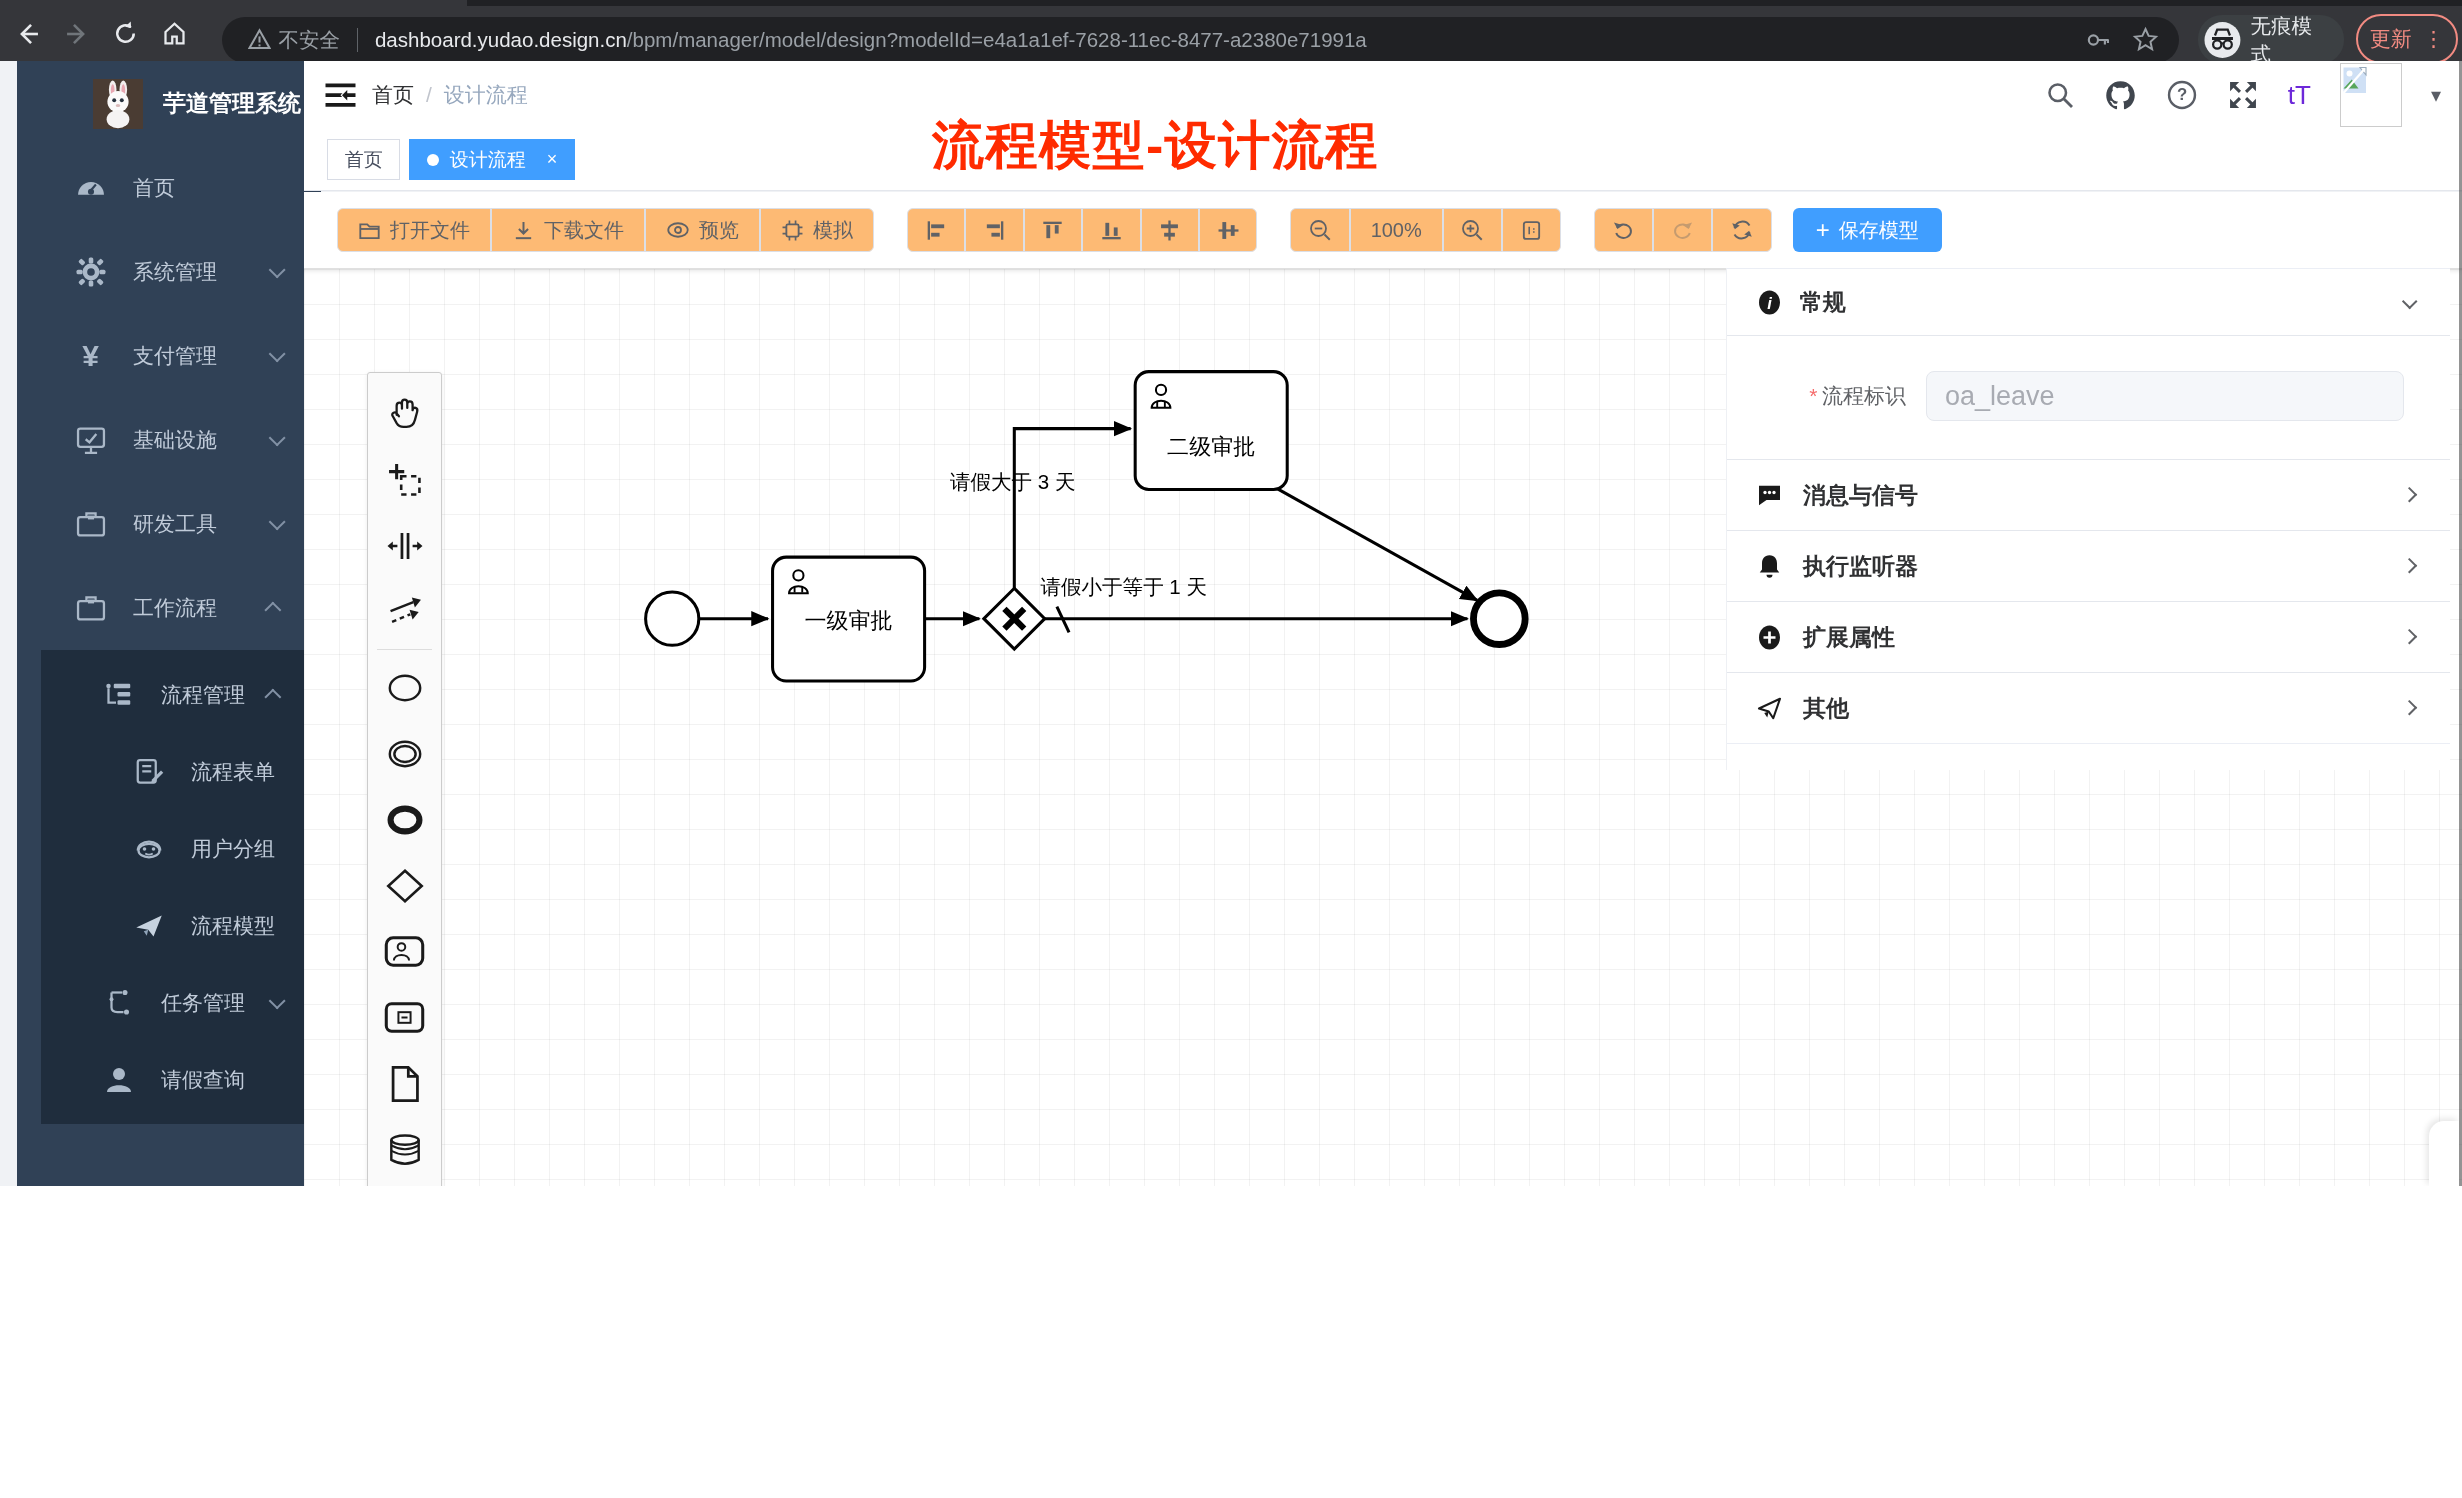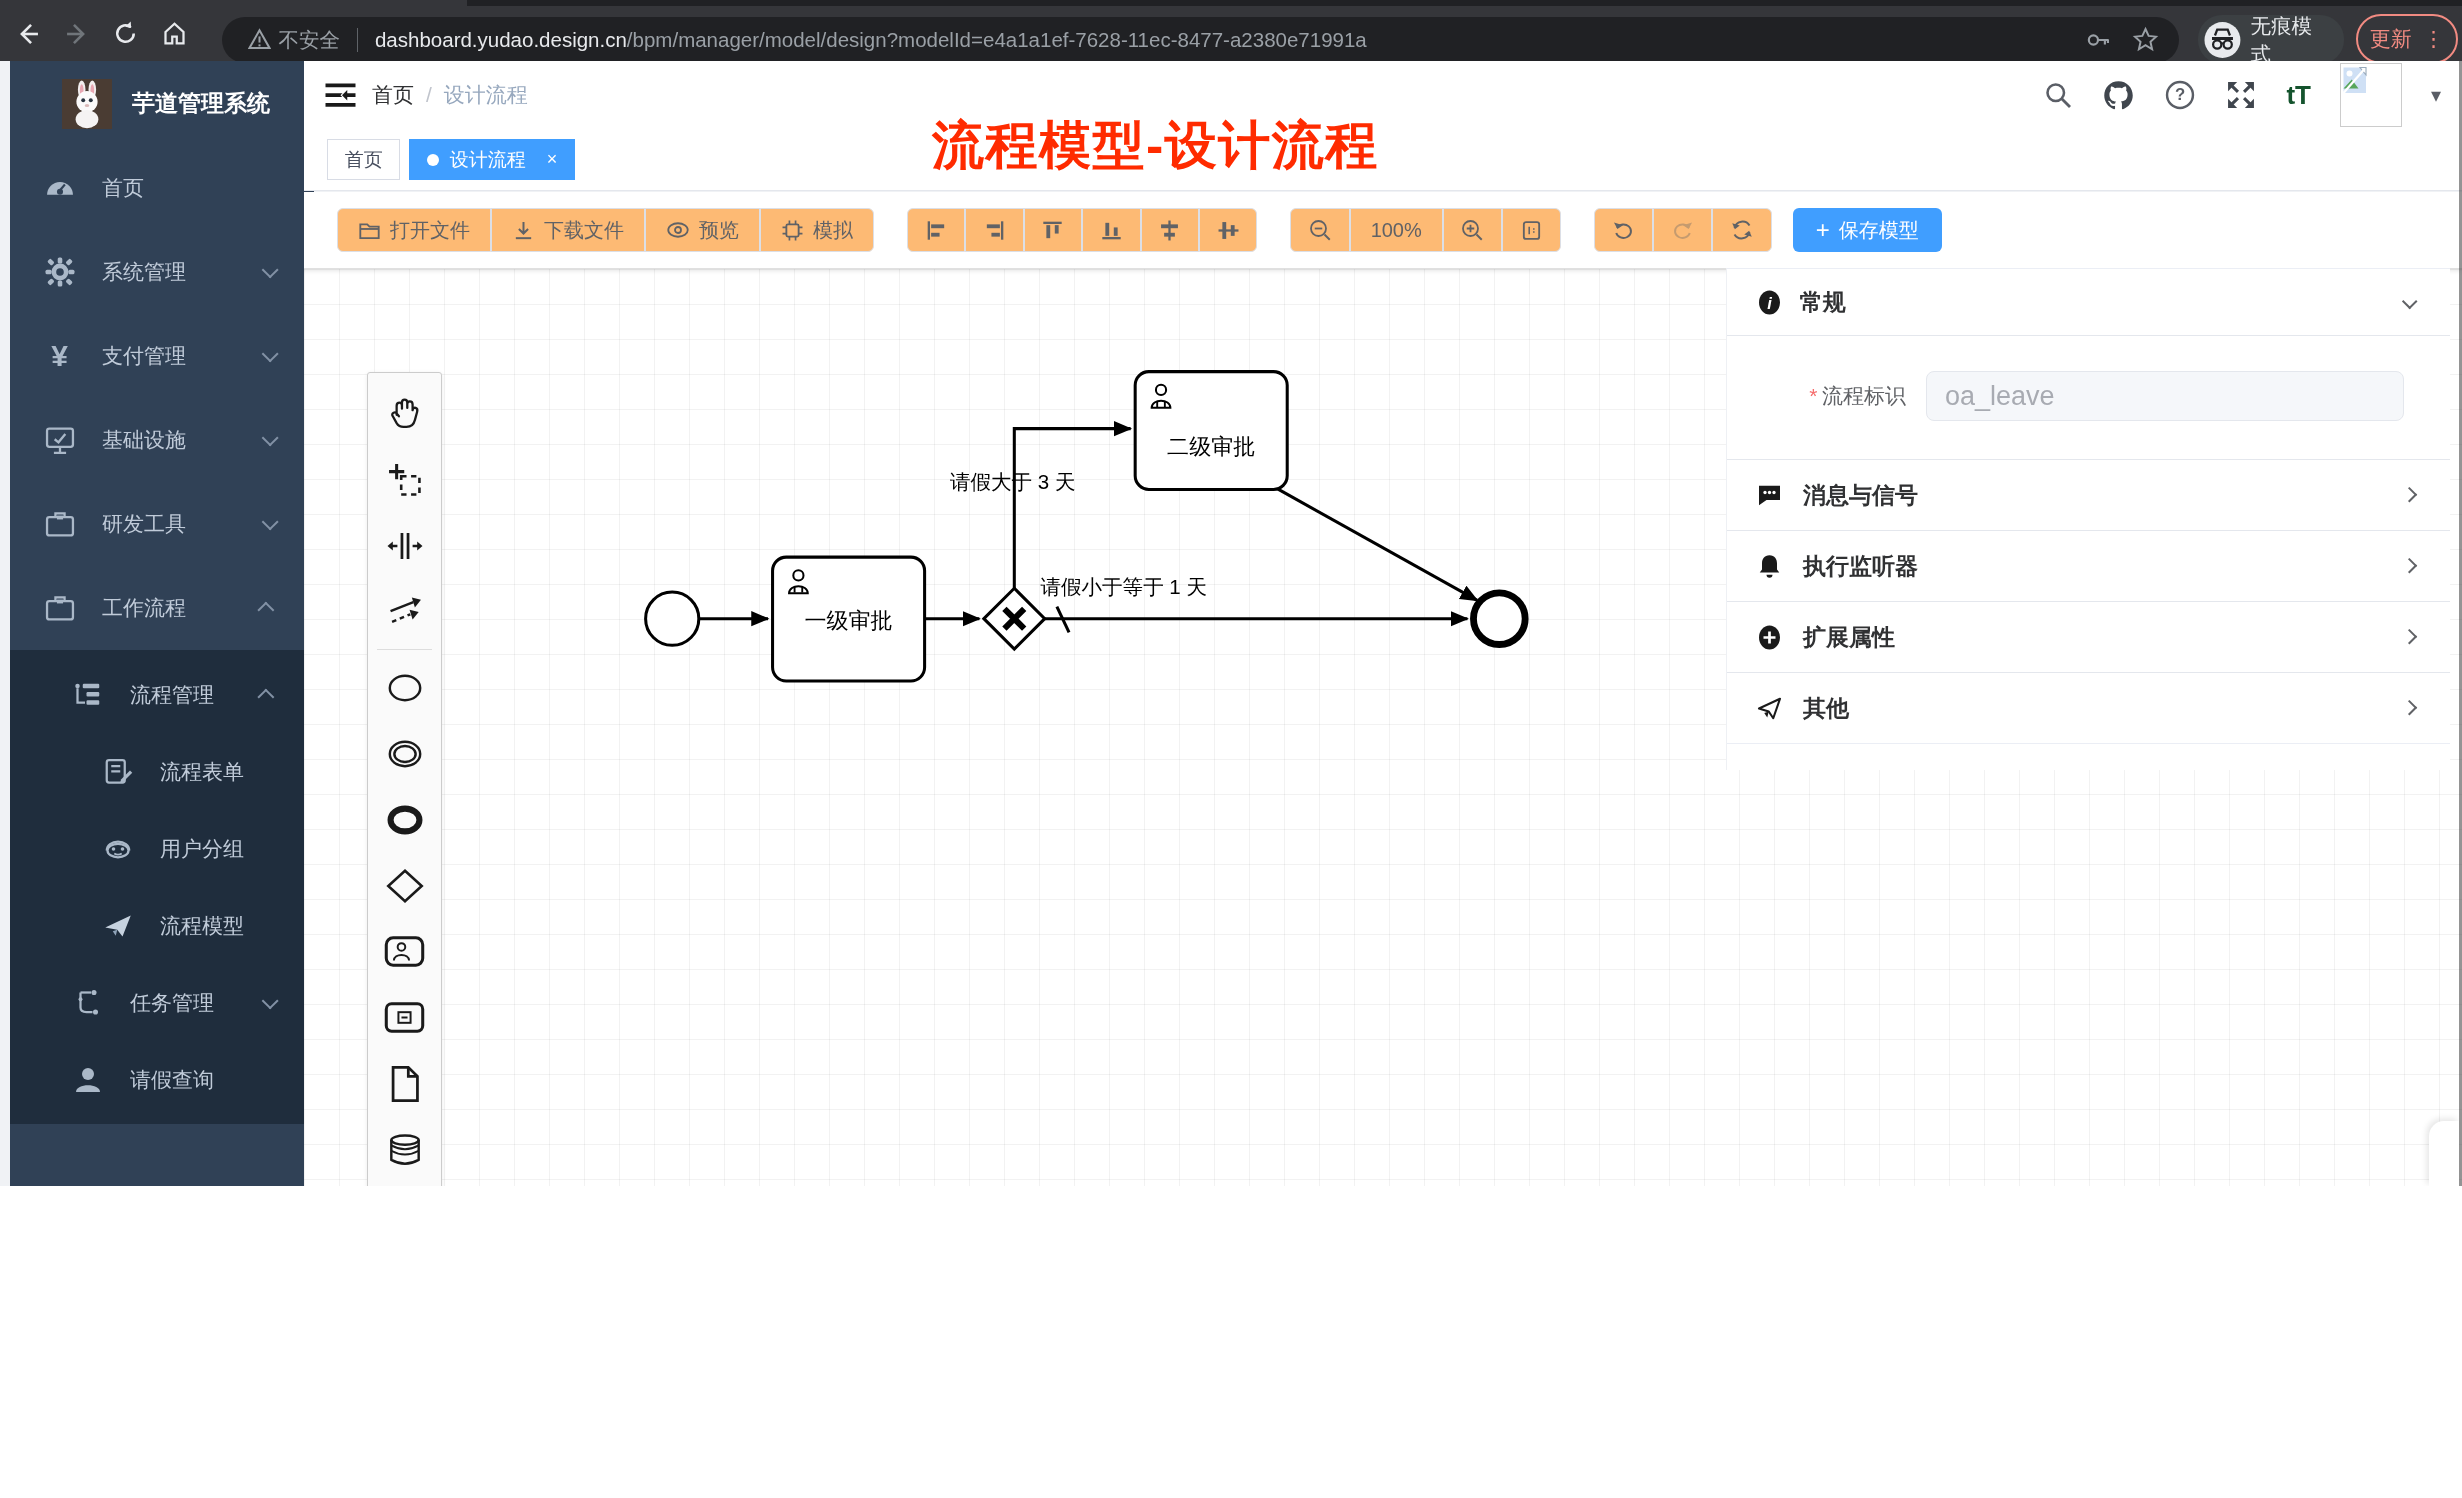--- a/index.html
+++ b/index.html
@@ -15,21 +15,21 @@
   .addr { position:absolute; left:222px; top:10.6px; width:1957px; height:46px; background:#202124; border-radius:23px; display:flex; align-items:center; color:#9aa0a6; font-size:20.5px; }
   .addr .sec { display:flex; align-items:center; gap:7.6px; margin-left:26px; }
   .addr .divline { width:1.5px; height:24px; background:#5f6368; margin:0 16.7px; }
   .addr .host { color:#e8eaed; }
   .addr .path { color:#9aa0a6; }
   .addr .spacer { flex:1; }
   .incog { position:absolute; left:2198px; top:9px; height:49px; width:146px; background:#3c4043; border-radius:24px; display:flex; align-items:center; gap:9px; padding:0 13.7px 0 4.6px; color:#e8eaed; font-size:20.5px; }
   .updatebtn { position:absolute; left:2356px; top:7.6px; height:50px; width:102px; border:2.3px solid #f28b82; border-radius:26px; display:flex; align-items:center; justify-content:space-evenly; color:#f28b82; font-size:21px; }
 
   
-  .sidebar { position:absolute; left:10px; top:61px; width:304px; height:1437px; background:#304156; }
+  .sidebar { position:absolute; left:17px; top:61px; width:304px; height:1437px; background:#304156;padding-left:24px; }
   .logo { height:85px; display:flex; align-items:center; padding-left:52px; gap:20px; }
   .logo .title { color:#fff; font-size:23px; font-weight:bold; }
   .mrow { height:84px; display:flex; align-items:center; padding-left:33px; color:#c0cbd9; font-size:21px; cursor:pointer; }
   .mrow .micon { width:33px; display:flex; justify-content:center; margin-right:26px; flex:0 0 auto; }
   .chev { width:12px; height:12px; border-right:2.3px solid #8291a5; border-bottom:2.3px solid #8291a5; margin-left:auto; margin-right:40px; flex:0 0 auto; }
   .chev.down { transform:rotate(45deg) translateY(-3px); }
   .chev.up { transform:rotate(-135deg) translateY(-3px); }
   .submenu { background:#1f2d3d; padding:6px 0; }
   .mrow.l1 { padding-left:61px; height:77px; }
   .mrow.l2 { padding-left:91px; height:77px; }
@@ -356,21 +356,21 @@
           <svg width="32" height="32" viewBox="0 0 42 42">
             <g fill="#40464e">
               <path d="M4 16 V4 H16 L4 16Z"></path>
               <path d="M26 4 H38 V16 L26 4Z"></path>
               <path d="M38 26 V38 H26 L38 26Z"></path>
               <path d="M16 38 H4 V26 L16 38Z"></path>
               <path d="M8 8 L17 17 M34 8 L25 17 M34 34 L25 25 M8 34 L17 25" stroke="#40464e" stroke-width="4"></path>
             </g>
           </svg>
         </span>
-      <span class="hicon" style="color:#14532d;font-size:26px;font-weight:bold;">tT</span>
+      <span class="hicon" style="color:#6d28d9;font-size:26px;font-weight:normal;">tT</span>
       <span class="avatarbox">
           <svg width="30" height="30" viewBox="0 0 40 40">
             <rect x="2" y="2" width="30" height="34" fill="#cfe0f5"></rect>
             <path d="M24 2 H32 V12 Z" fill="#fff" stroke="#9ab" stroke-width="1.5"></path>
             <circle cx="10" cy="10" r="4" fill="#fff"></circle>
             <path d="M2 30 L13 18 L22 30 Z" fill="#57a65a"></path>
             <path d="M2 36 L30 4" stroke="#fff" stroke-width="3"></path>
           </svg>
         </span>
       <span class="caret">▾</span>

